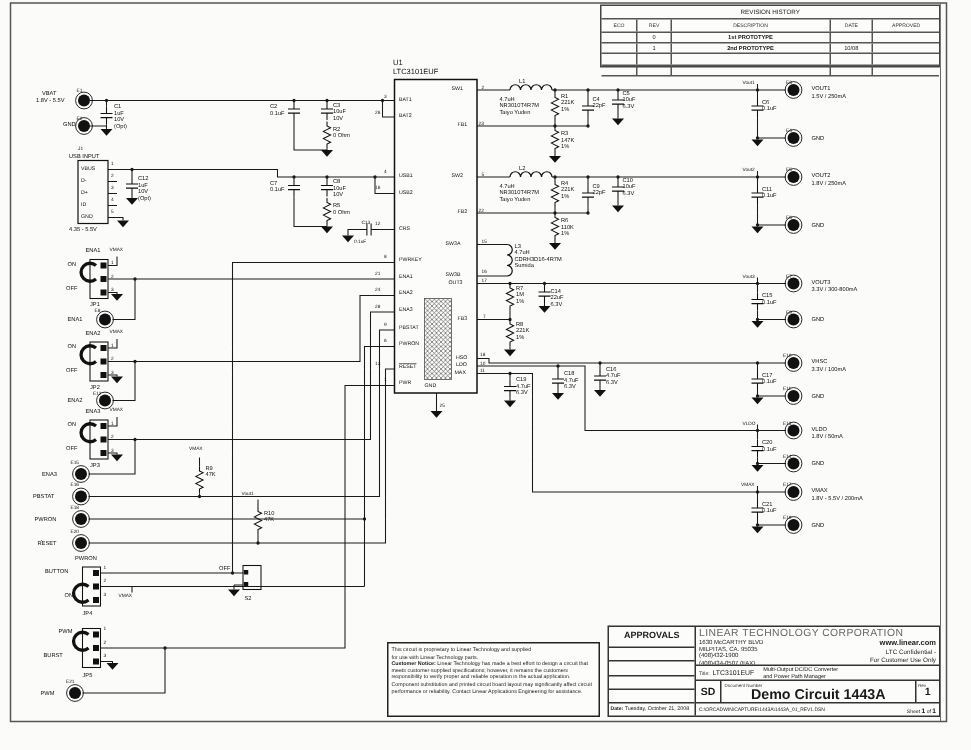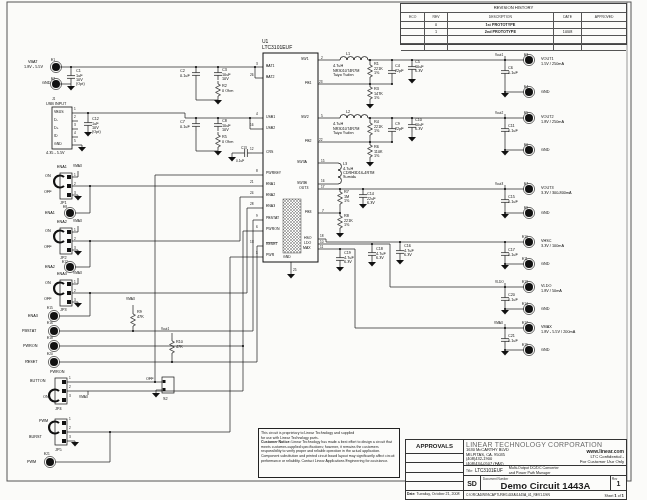--- a/index.html
+++ b/index.html
@@ -14,21 +14,21 @@
   
   .revtable{position:absolute;left:400px;top:3px;width:227px;height:42px;border:1px solid #444;box-sizing:border-box;background:#fcfcfa;font-size:4px;}
   .rt-title{height:8px;line-height:8px;text-align:center;border-bottom:.5px solid #555;font-size:4.2px;}
   .rt-row{display:flex;height:8px;line-height:8px;border-bottom:.5px solid #555;}
   .rt-row.body{height:6.2px;line-height:6.2px;}
   .rt-cell{border-right:.5px solid #555;text-align:center;overflow:hidden;font-size:3.8px;}
   .rt-cell:last-child{border-right:none;}
   .c0{width:24px;}.c1{width:22px;}.c2{width:108px;font-weight:bold;}.c3{width:28px;}.c4{width:45px;}
   .rt-head .rt-cell{font-weight:normal;font-size:3.4px;color:#333;}
   
-  .tblock{position:absolute;left:405px;top:439px;width:222px;height:61px;border:1px solid #333;box-sizing:border-box;display:flex;background:#fcfcfa;}
+  .tblock{position:absolute;left:405px;top:417px;width:222px;height:61px;border:1px solid #333;box-sizing:border-box;display:flex;background:#fcfcfa;}
   .tb-left{width:58px;border-right:.8px solid #333;display:flex;flex-direction:column;box-sizing:border-box;}
   .tb-apptitle{height:13px;line-height:13px;text-align:center;font-weight:bold;font-size:6px;border-bottom:.6px solid #333;}
   .tb-approw{height:9.3px;border-bottom:.6px solid #333;padding:.5px 1px 0 1px;box-sizing:border-box;overflow:hidden;}
   .tb-applabel{font-size:3.4px;font-weight:bold;display:inline;}
   .tb-appval{font-size:4px;font-family:"DejaVu Serif",serif;font-style:italic;display:inline;}
   .tb-daterow{flex:1;padding:.5px 1px;box-sizing:border-box;font-size:3.6px;}
   .tb-right{flex:1;display:flex;flex-direction:column;box-sizing:border-box;}
   .tb-top{height:26px;border-bottom:.6px solid #333;box-sizing:border-box;padding:1px 2px 0 2px;overflow:hidden;}
   .tb-company{font-size:6.9px;color:#666;letter-spacing:.3px;white-space:nowrap;}
   .tb-topflex{display:flex;}

